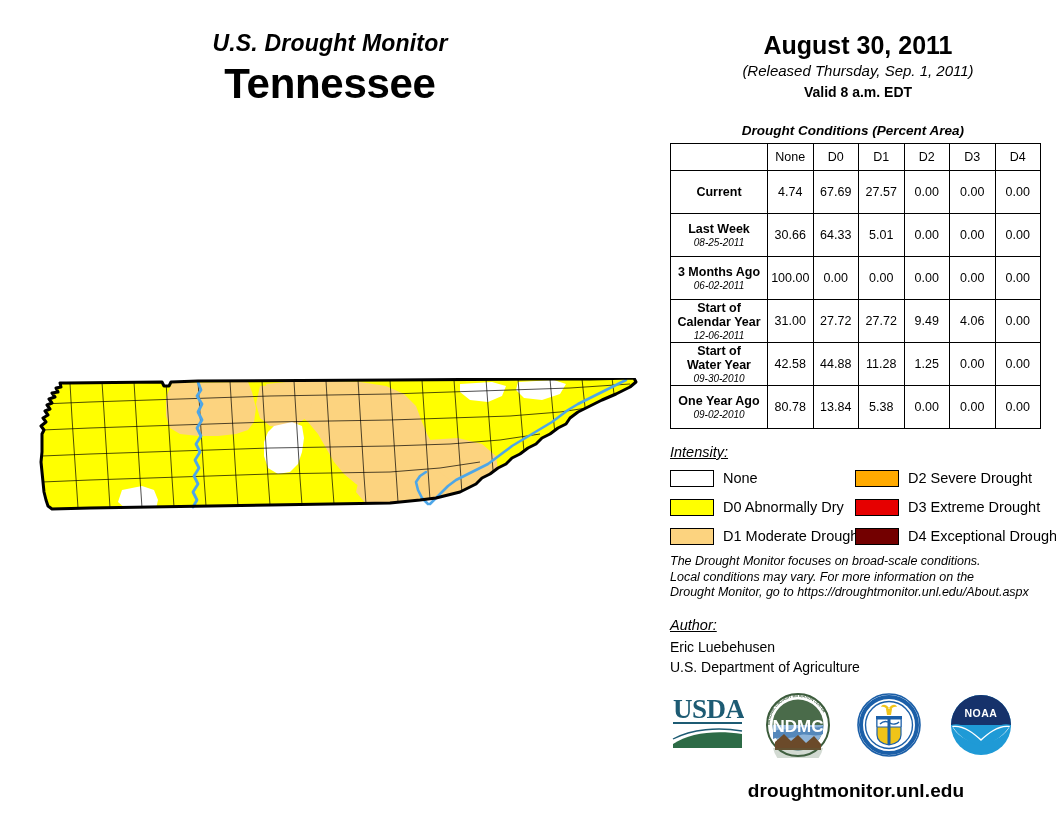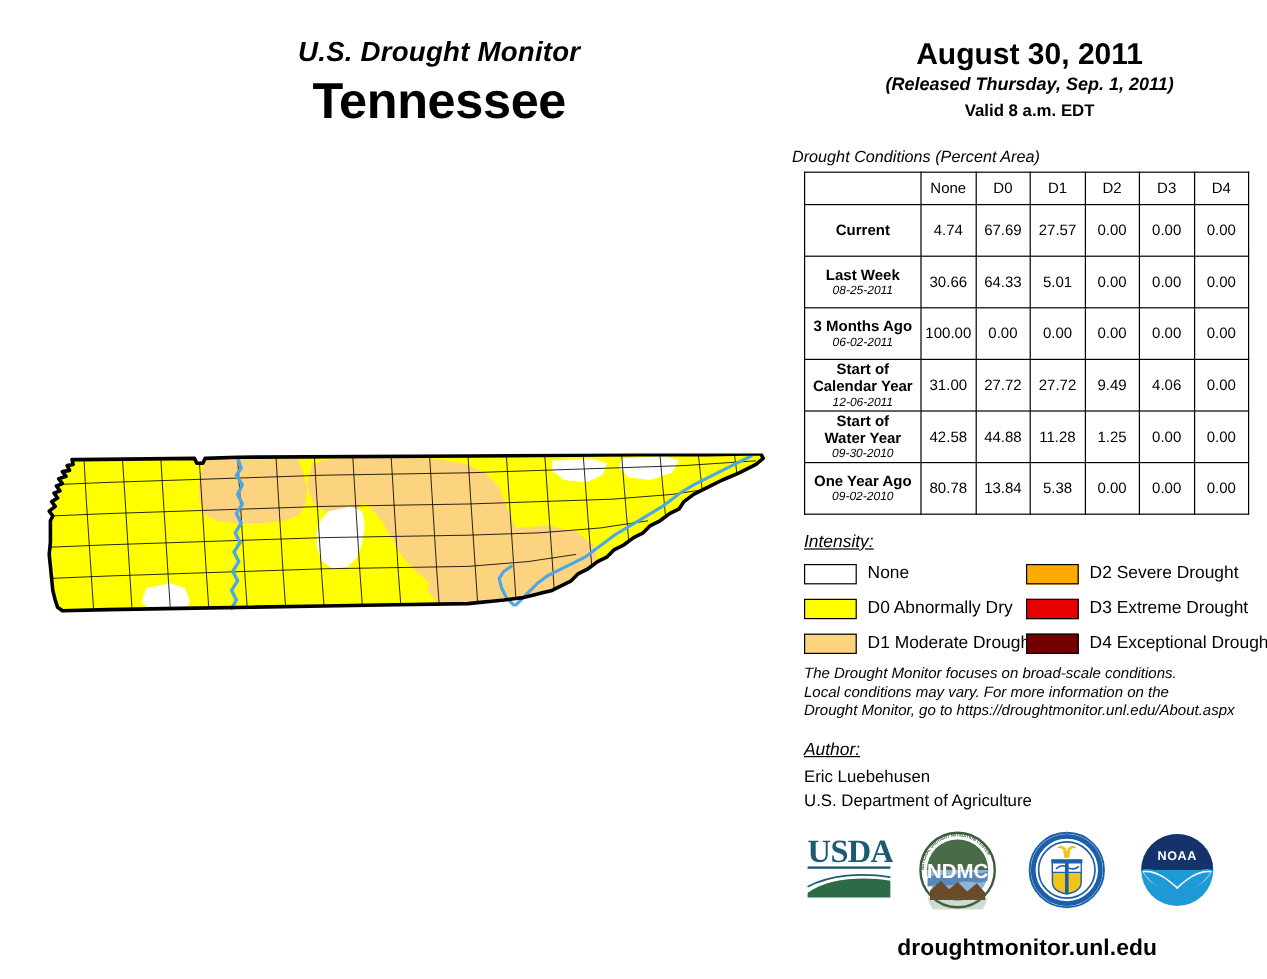--- a/index.html
+++ b/index.html
@@ -20,21 +20,20 @@
   #left-panel {
     position: absolute;
     left: 0; top: 0;
     width: 660px; height: 816px;
   }
   #title-block {
     position: absolute;
     left: 0; top: 28px;
     width: 660px;
     text-align: center;
-    margin-left: 36px;
   }
   #title-sub {
     font-size: 23px;
     font-weight: bold;
     font-style: italic;
     letter-spacing: 0.2px;
     line-height: 30px;
   }
   #title-state {
     font-size: 42px;
@@ -65,38 +64,39 @@
     width: 396px;
     text-align: center;
   }
   #date-main {
     font-size: 25px;
     font-weight: bold;
     line-height: 30px;
   }
   #date-released {
     font-size: 15px;
-    font-weight: bold;
+    font-weight: normal;
     font-style: italic;
     line-height: 22px;
   }
   #date-valid {
     font-size: 14px;
     font-weight: bold;
     line-height: 21px;
   }
 
   #table-caption {
     position: absolute;
     left: 0; top: 123px;
     width: 386px;
-    text-align: left;
+    text-align: center;
     font-size: 13.5px;
     font-style: italic;
     line-height: 16px;
+    font-weight: bold;
   }
 
   
   #drought-table {
     position: absolute;
     left: 10px;
     top: 143px;
     border-collapse: collapse;
     table-layout: fixed;
     width: 370px;

